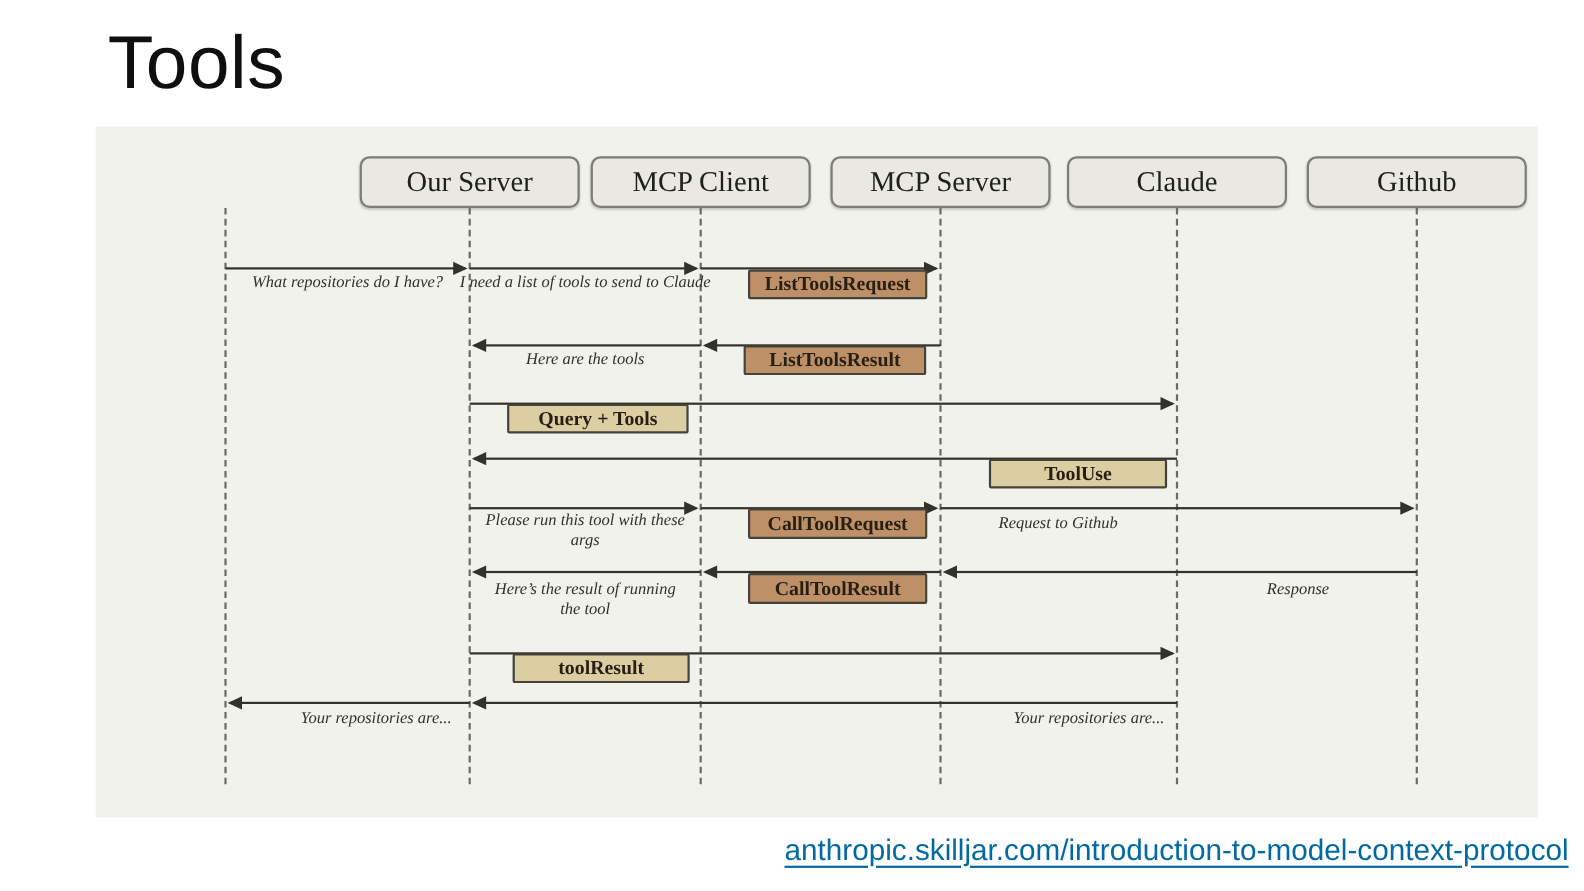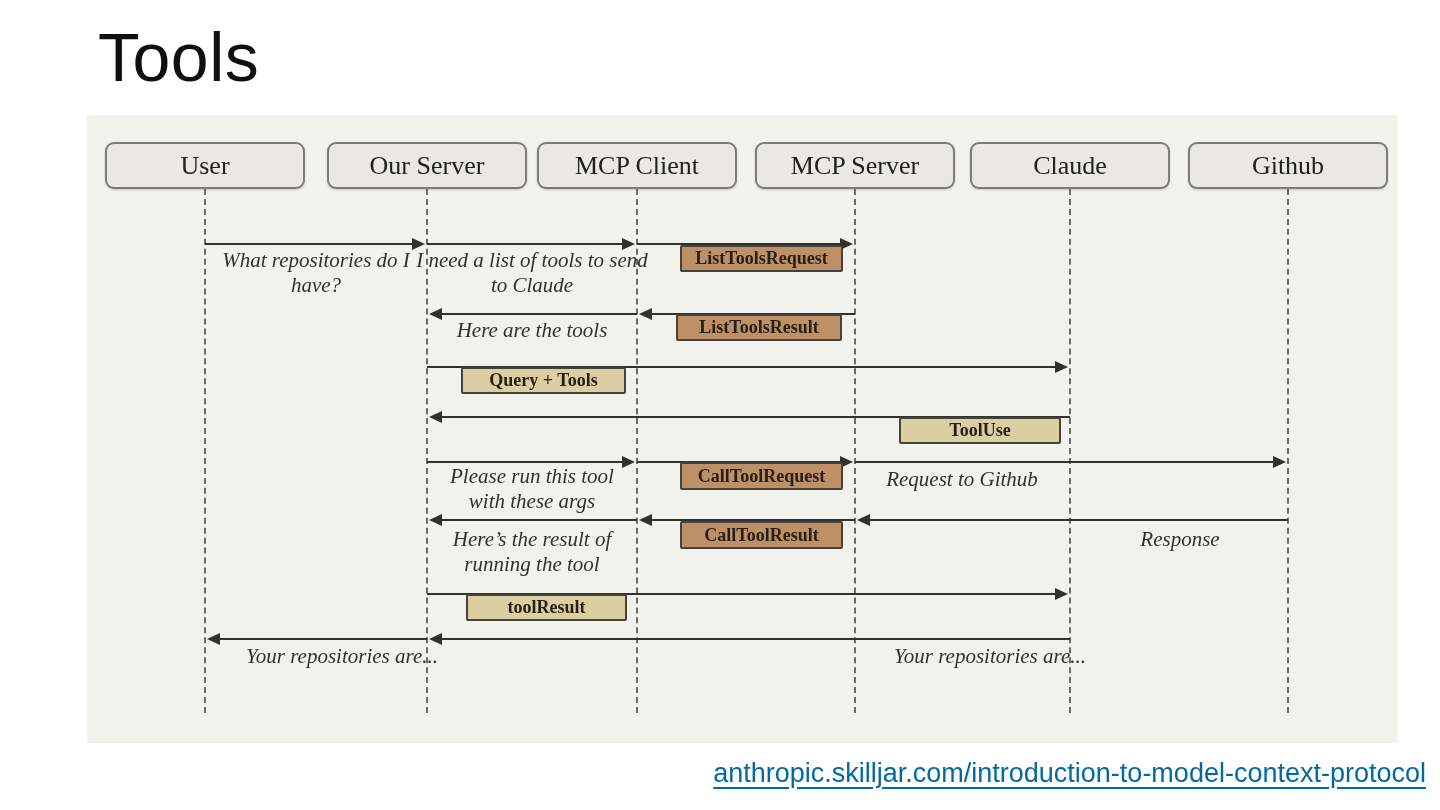--- a/index.html
+++ b/index.html
@@ -38,42 +38,39 @@
   }
   .chip{
     position:absolute;box-sizing:border-box;display:flex;align-items:center;justify-content:center;
     font-family:"Liberation Serif",serif;font-weight:700;font-size:18px;color:#261F12;
     border:2px solid #45423A;border-radius:2px;margin-left:16px;
   }
   .chip.brown{background:#BE9068;}
   .chip.tan{background:#DCCEA3;}
   .msg{
     position:absolute;transform:translateX(-50%);text-align:center;
-    font-family:"Liberation Serif",serif;font-style:italic;font-size:21px;
+    font-family:"Liberation Serif",serif;font-style:italic;font-size:15px;
     line-height:1.2;color:#32322A;
   }
   .msg.bold{font-weight:400;white-space:nowrap;margin-left:27px;}
   .msg.nowrap{white-space:nowrap;}
   .footer-link{
     position:absolute;right:14px;top:758px;
     font-family:"Liberation Sans",sans-serif;font-size:27px;
     color:#0369a1;text-decoration:underline;text-underline-offset:5px;
     cursor:pointer;
   }
 </style>
 </head>
 <body>
 
 <h1 class="slide-title">Tools</h1>
 
 <div class="panel">
 
-  <div class="actor" style="left:18px">
-      <span>User</span>
-    </div>
   <div class="actor" style="left:240px">
       <span>Our Server</span>
     </div>
   <div class="actor" style="left:450px">
       <span>MCP Client</span>
     </div>
   <div class="actor" style="left:668px">
       <span>MCP Server</span>
     </div>
   <div class="actor" style="left:883px">

